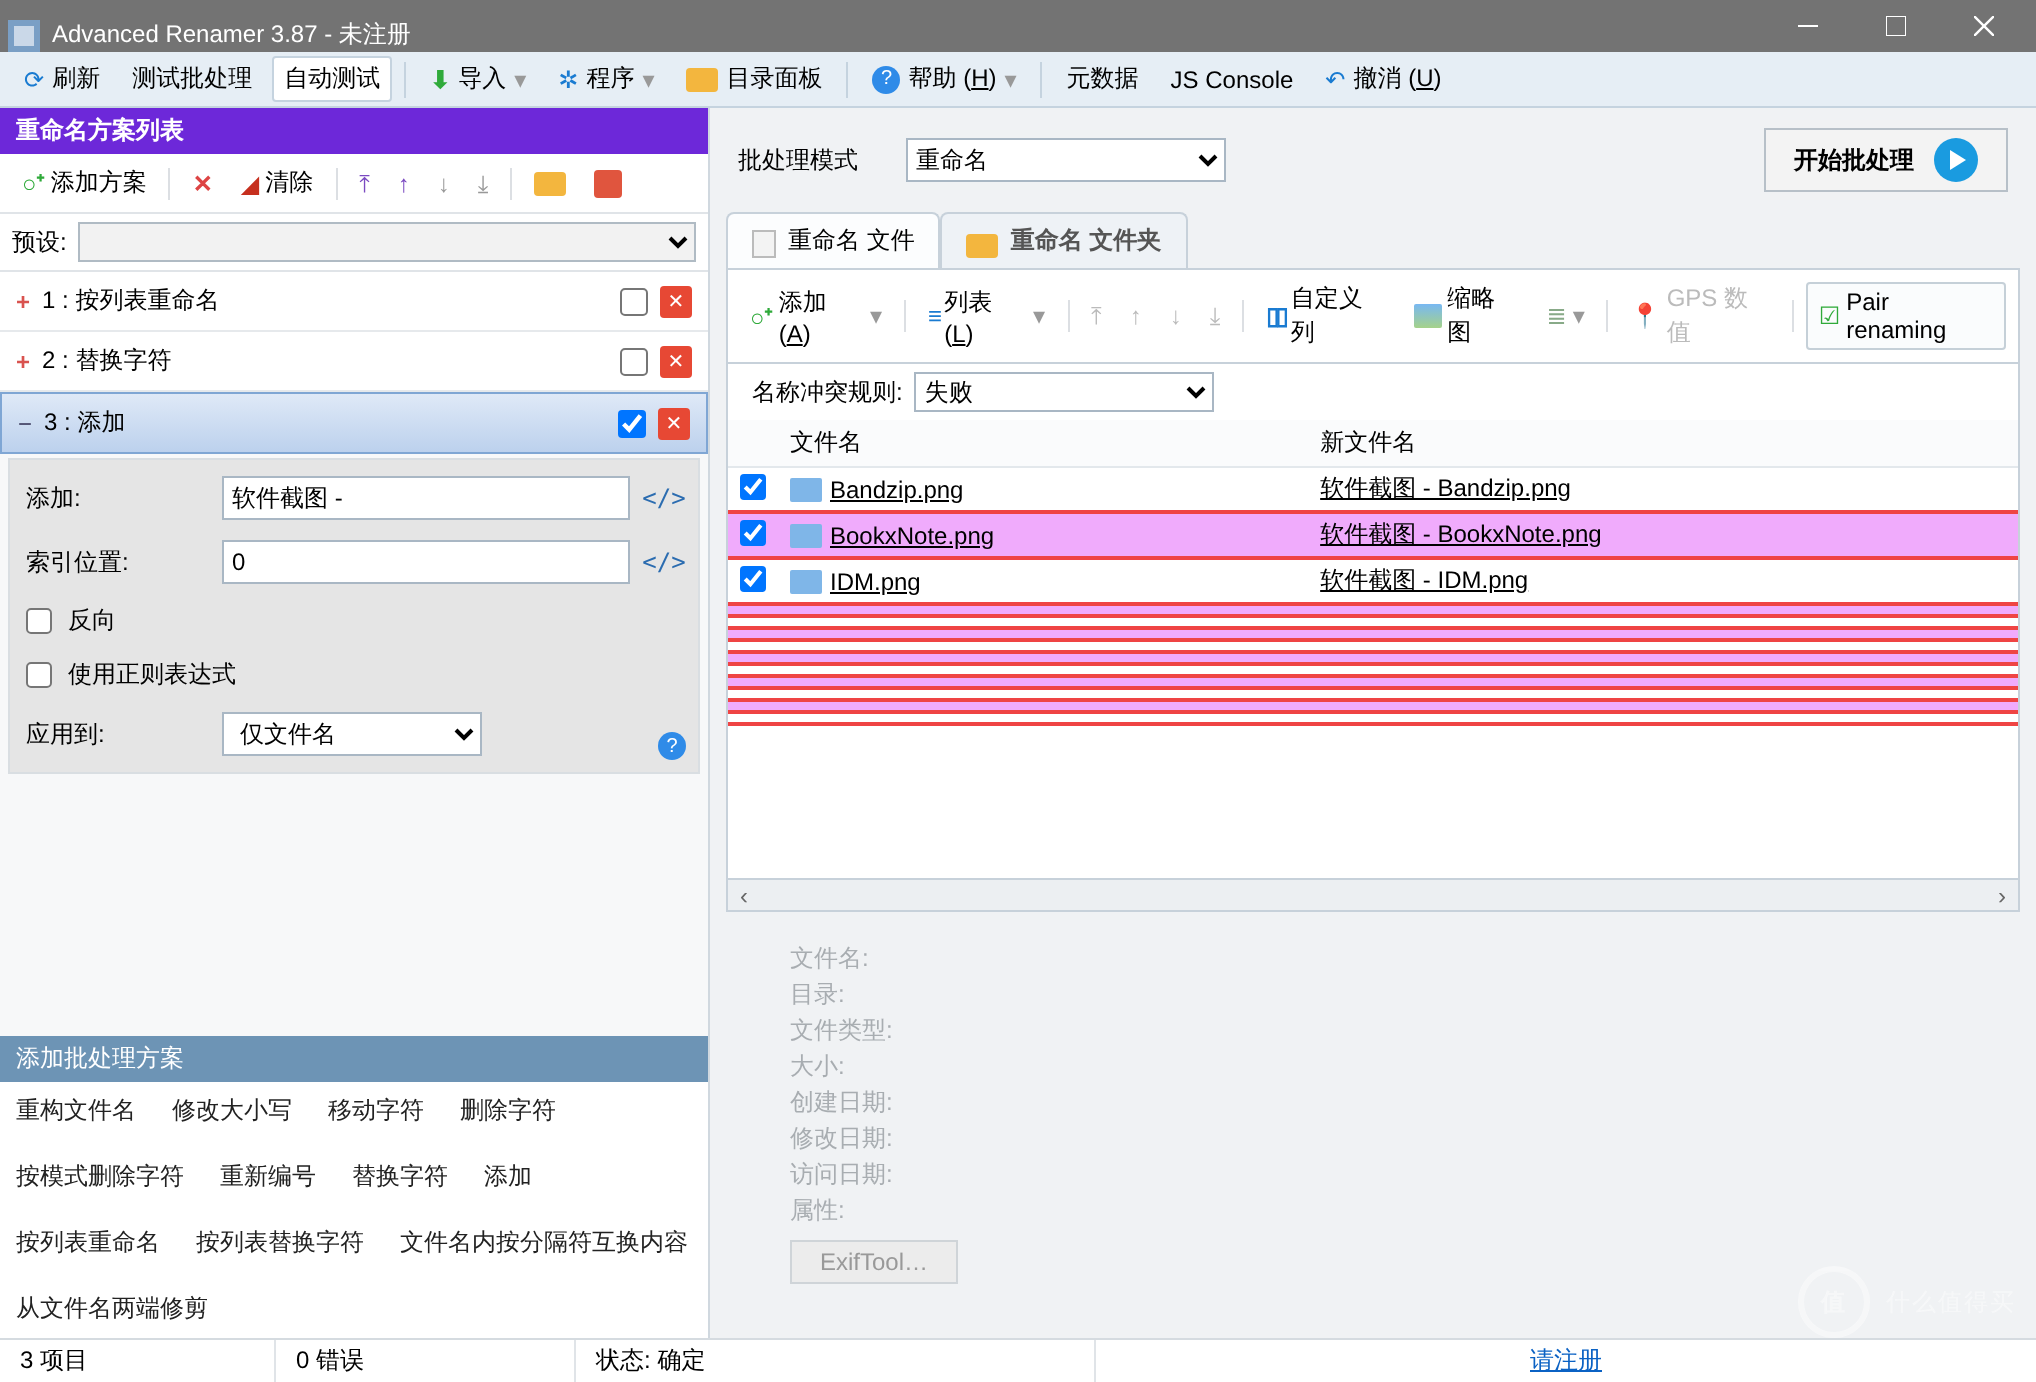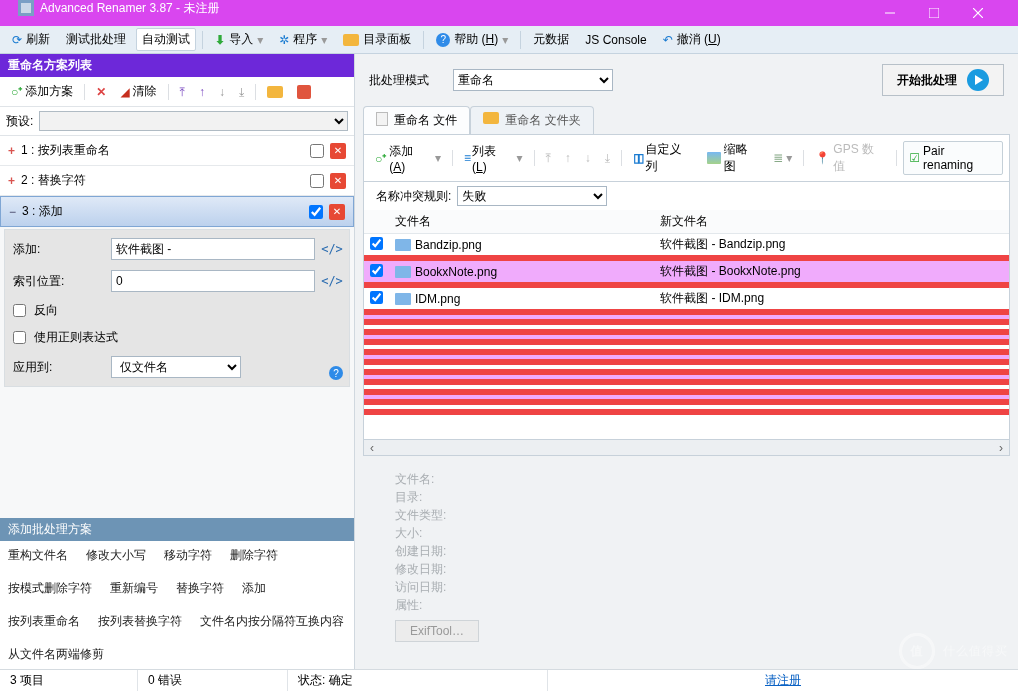--- a/index.html
+++ b/index.html
@@ -1,19 +1,19 @@
 <!DOCTYPE html>
 <html><head>
 <meta charset="utf-8">
 <style>
 * { margin: 0; padding: 0; box-sizing: border-box; font-family: "Microsoft YaHei", Arial, sans-serif; font-size: 12px; }
 body { background: #f0f0f0; width: 1018px; height: 691px; overflow: hidden; position: relative; }
 
 
-.titlebar { background: #d946ef; height: 26px; display: flex; align-items: flex-start; color: #fff; padding: 0 18px; }
+.titlebar { background: #737373; height: 26px; display: flex; align-items: flex-end; color: #fff; padding: 0 4px; }
 .titlebar .app-icon { width: 16px; height: 16px; margin-right: 6px; display:inline-block; }
 .titlebar .title { flex: 1; font-size: 12px; }
 .titlebar .win-btn { width: 44px; height: 26px; display: flex; align-items: center; justify-content: center; color: #fff; cursor: pointer; }
 
 
 .menubar { background: #e6eef5; height: 28px; display: flex; align-items: center; border-bottom: 1px solid #c5d3df; padding: 0 6px; gap: 4px; }
 .menubar .mitm { padding: 3px 6px; display: flex; align-items: center; gap: 4px; cursor: pointer; border-radius: 2px; }
 .menubar .mitm.active { background: #fff; border: 1px solid #c5d3df; padding: 2px 5px; }
 .menubar .sep { width: 1px; height: 18px; background: #c5d3df; margin: 0 2px; }
 .underline { text-decoration: underline; }
@@ -50,33 +50,33 @@
 
 
 .right { flex:1; display:flex; flex-direction:column; background:#f0f2f4; }
 .batch-row { display:flex; align-items:center; padding: 10px 14px; gap: 24px; }
 .batch-row select { width: 160px; height: 22px; border:1px solid #a9b7c4; background:#fff; }
 .start-btn { margin-left:auto; display:flex; align-items:center; gap:10px; background:#f3f3f3; border:1px solid #b7c0c8; padding:4px 14px; cursor:pointer; }
 .play { width:22px; height:22px; border-radius:50%; background:#1a9be0; display:flex;align-items:center;justify-content:center; }
 .play::after { content:""; border-left:8px solid #fff; border-top:5px solid transparent; border-bottom:5px solid transparent; margin-left:2px;}
 
 .tabs { display:flex; padding: 0 8px; gap:0; align-items:flex-end; }
-.tab { display:flex; align-items:flex-start; gap:6px; background:#fcfdfe; border:1px solid #c7d1da; border-bottom:none; padding:5px 12px; border-radius:4px 4px 0 0; cursor:pointer; }
-.tab.inactive { background:#eef2f6; color:#555; }
+.tab { display:flex; align-items:flex-end; gap:6px; background:#fcfdfe; border:1px solid #c7d1da; border-bottom:none; padding:5px 12px; border-radius:4px 4px 0 0; cursor:pointer; }
+.tab.inactive { background:#eef2f6; color:#555;font-weight:bold; }
 
 .file-tb { background:#fff; border:1px solid #c7d1da; margin: 0 8px; display:flex; align-items:center; padding:4px 6px; gap:4px; }
 .file-tb .disabled { color:#bbb; }
 
 .rule-row { display:flex; align-items:center; padding:4px 12px; gap:6px; background:#fff; margin:0 8px; border-left:1px solid #c7d1da; border-right:1px solid #c7d1da;}
 .rule-row select { width:150px; height:20px; border:1px solid #a9b7c4; background:#fff; }
 
 .grid { background:#fff; margin: 0 8px; border:1px solid #c7d1da; border-top:none; height:230px; overflow:auto; position:relative; }
 .grid table { width:100%; border-collapse:collapse; }
 .grid th { text-align:left; font-weight:normal; background:#fafbfc; border-bottom:1px solid #e3e8ec; padding:3px 6px; position:sticky; top:0;}
-.grid td { padding:2px 6px; border-bottom:6px solid #ef4444; }
+.grid td { padding:2px 6px; border-bottom:2px solid #ef4444;text-decoration:underline; }
 .grid tr.alt td { background:#f0abfc; }
 .grid .chk { width:20px; }
 .grid .fico { width:16px; height:12px; display:inline-block; background:#7fb6e8; border-radius:1px; vertical-align:middle; margin-right:4px; }
 
 .hscroll { margin:0 8px; height:16px; display:flex; background:#eceff2; border:1px solid #c7d1da; border-top:none; }
 .hscroll .arr { width:16px; display:flex;align-items:center;justify-content:center; color:#666; cursor:pointer; }
 .hscroll .track { flex:1; }
 
 .details { padding: 14px 40px; color:#a8adb1; line-height:1.5; }
 .exif-btn { margin-top:6px; padding:3px 14px; background:#ececec; border:1px solid #cfd4d8; color:#999; cursor:default; }

